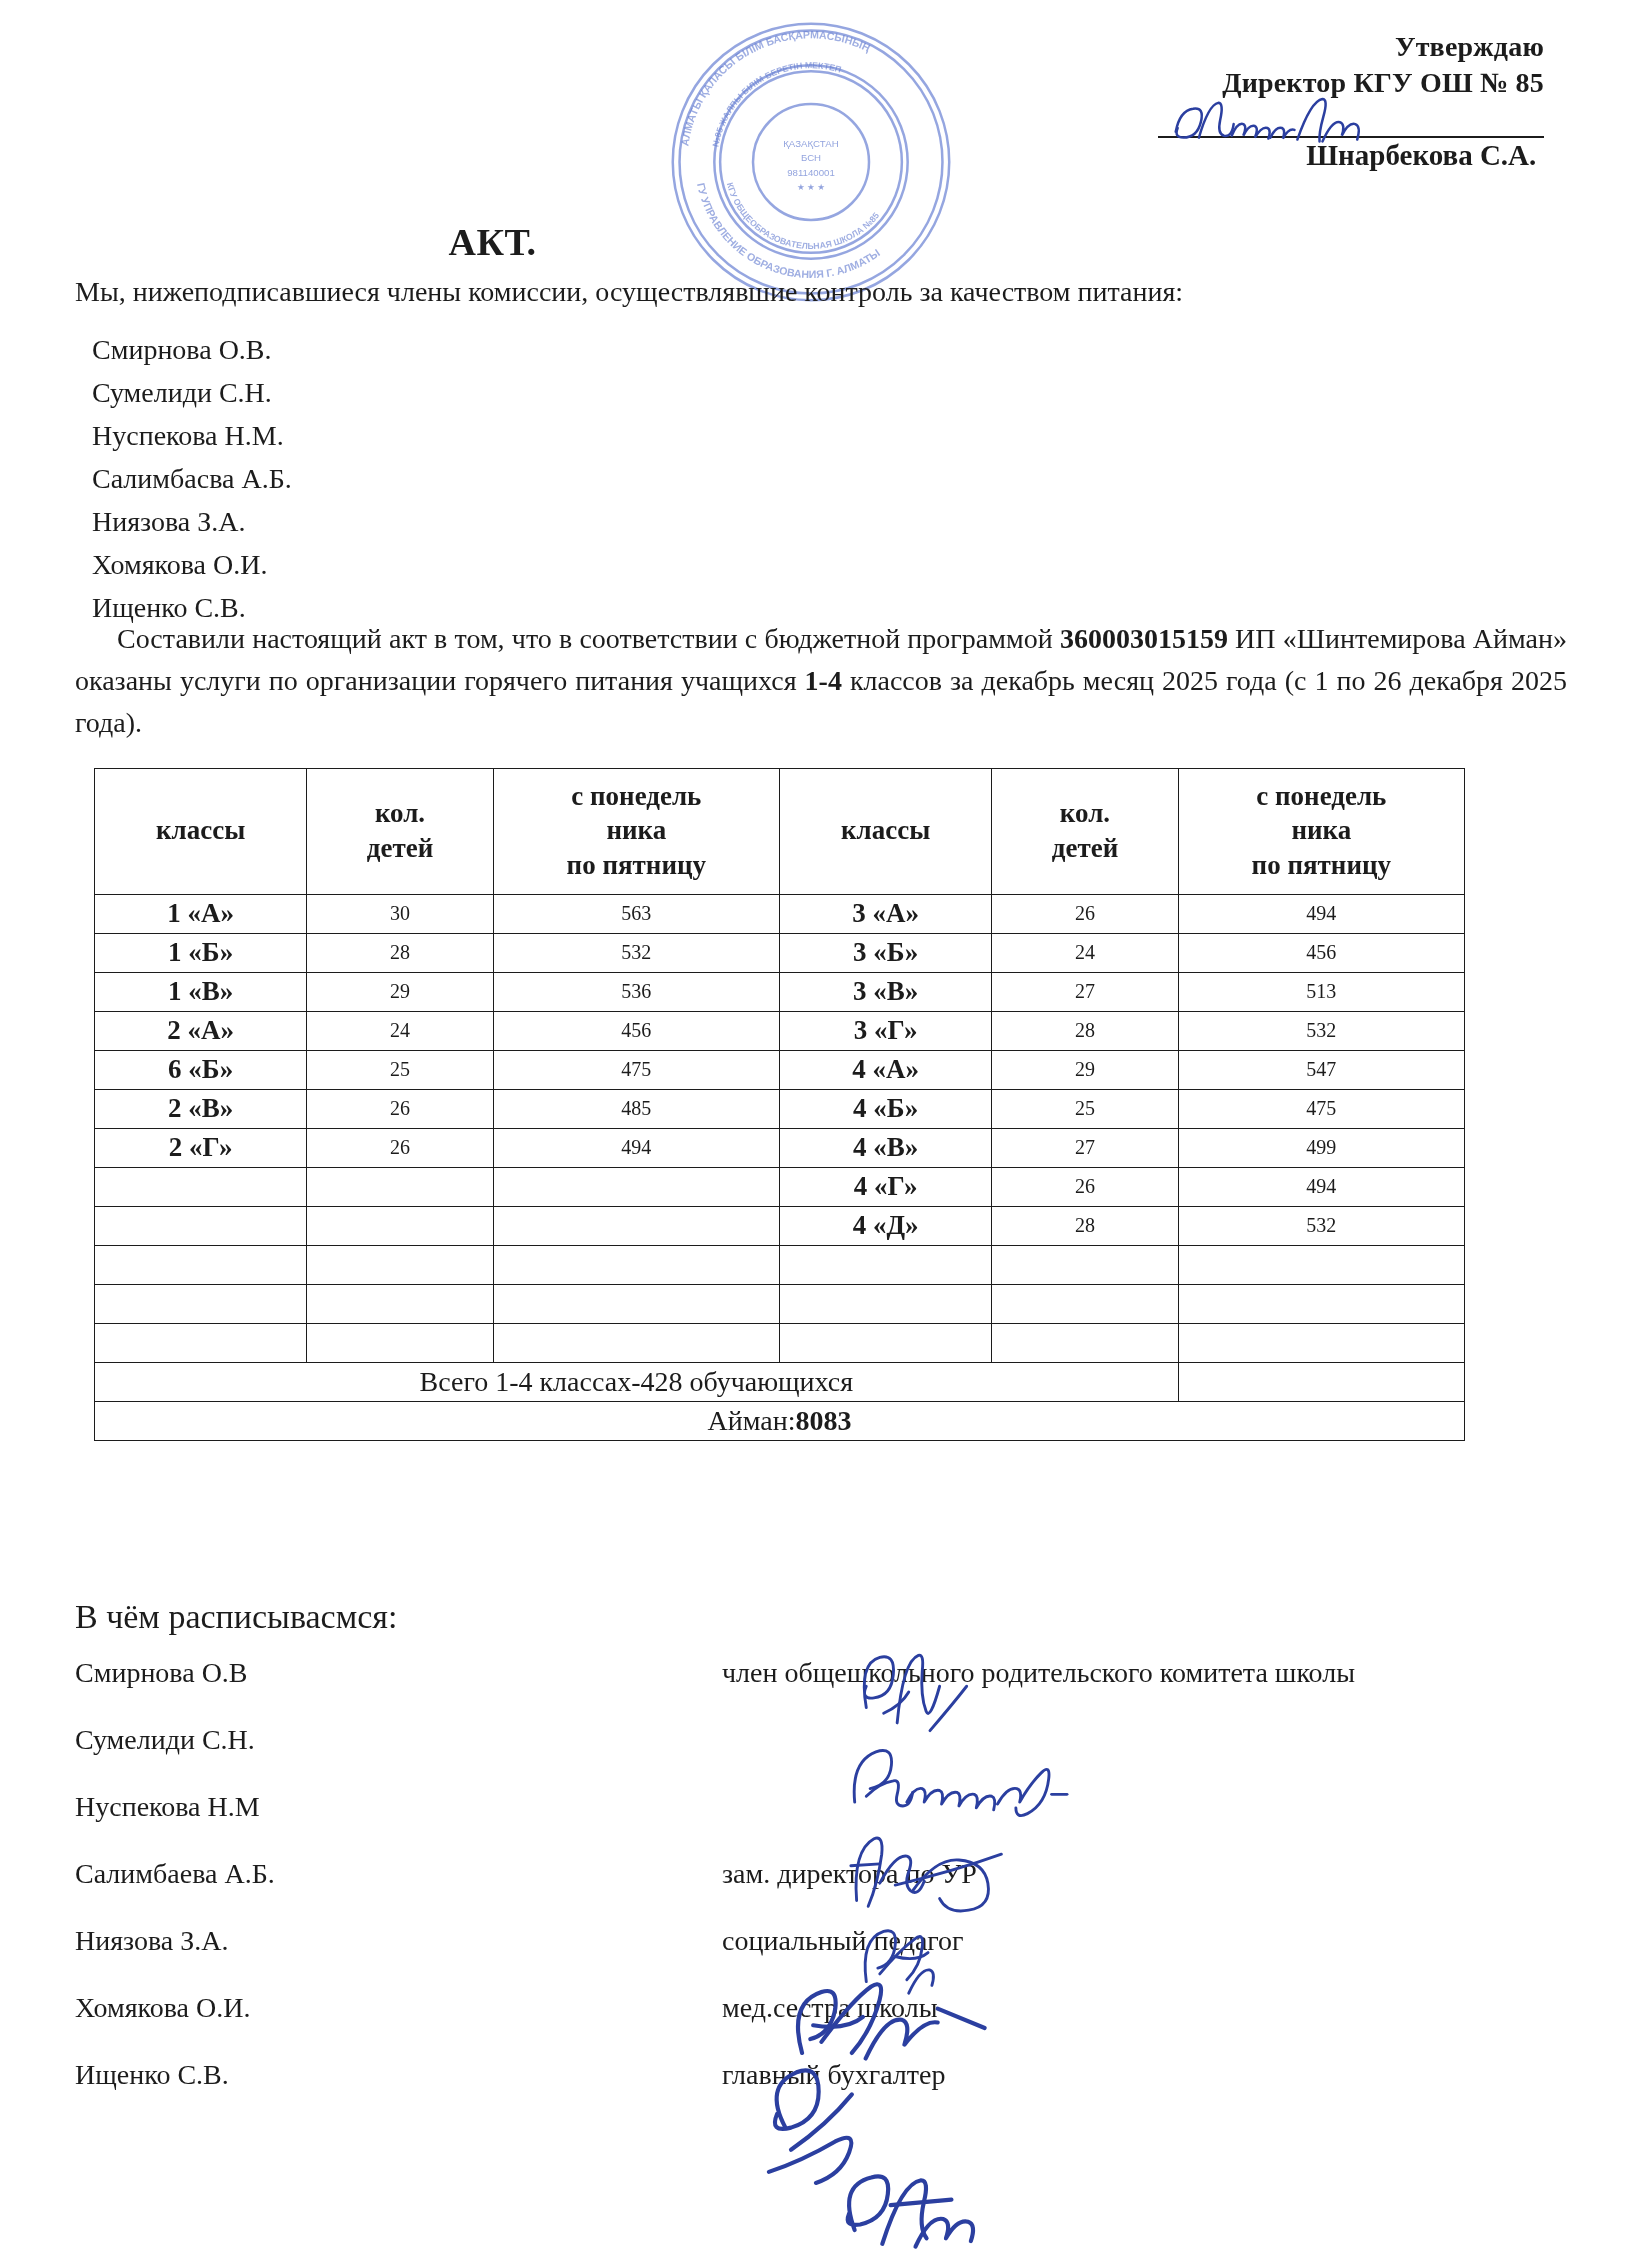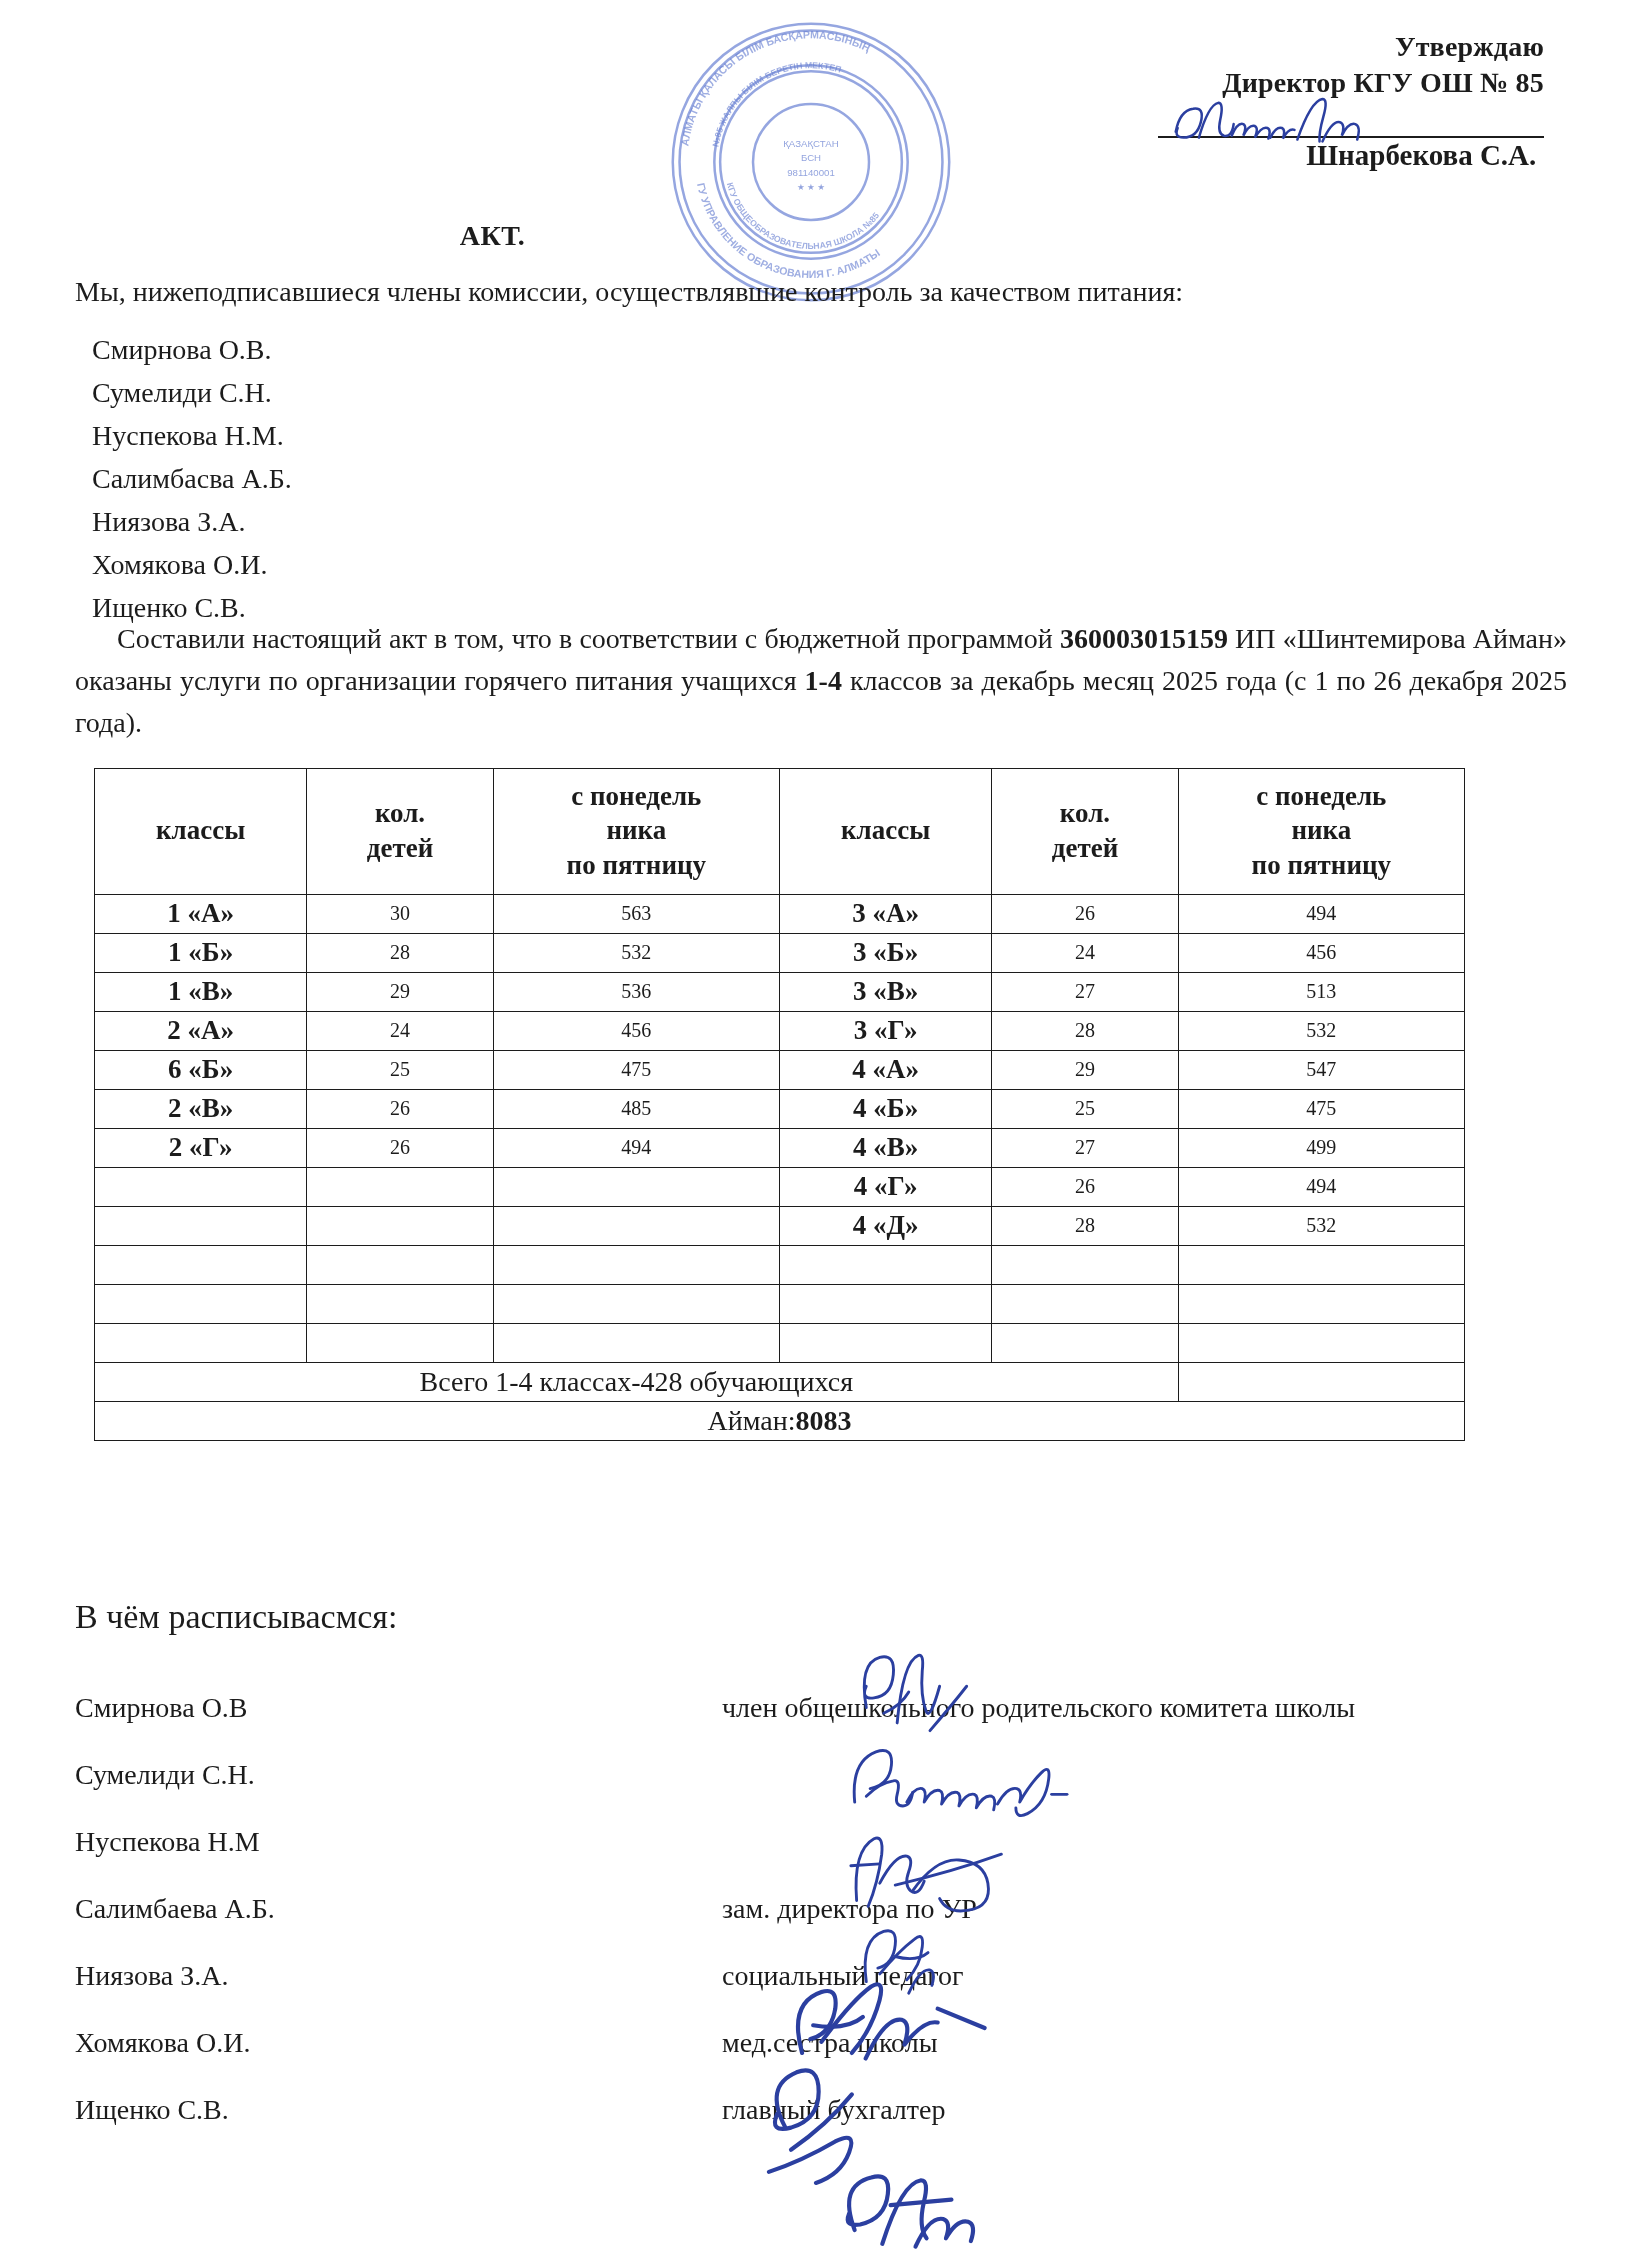--- a/index.html
+++ b/index.html
@@ -68,21 +68,21 @@
   }
 
   
   .act-title {
     position: absolute;
     top: 220px;
     left: 0;
     width: 985px;
     text-align: center;
     font-weight: bold;
-    font-size: 28px;
+    font-size: 38px;
     letter-spacing: 0.5px;
   }
 
   
   .intro {
     position: absolute;
     top: 278px;
     left: 75px;
     width: 1448px;
     font-size: 28px;
@@ -171,21 +171,21 @@
   }
   .sig-head {
     font-size: 34px;
     margin-bottom: 21px;
     padding-left: 0px;
   }
   .sig-row {
     position: relative;
     height: 67px;
     display: flex;
-    align-items: flex-end;
+    align-items: flex-start;
   }
   .sig-name {
     width: 328px;
     font-size: 28px;
     flex: 0 0 328px;
   }
   .sig-gap { flex: 0 0 319px; }
   .sig-role {
     font-size: 28px;
     flex: 1;

